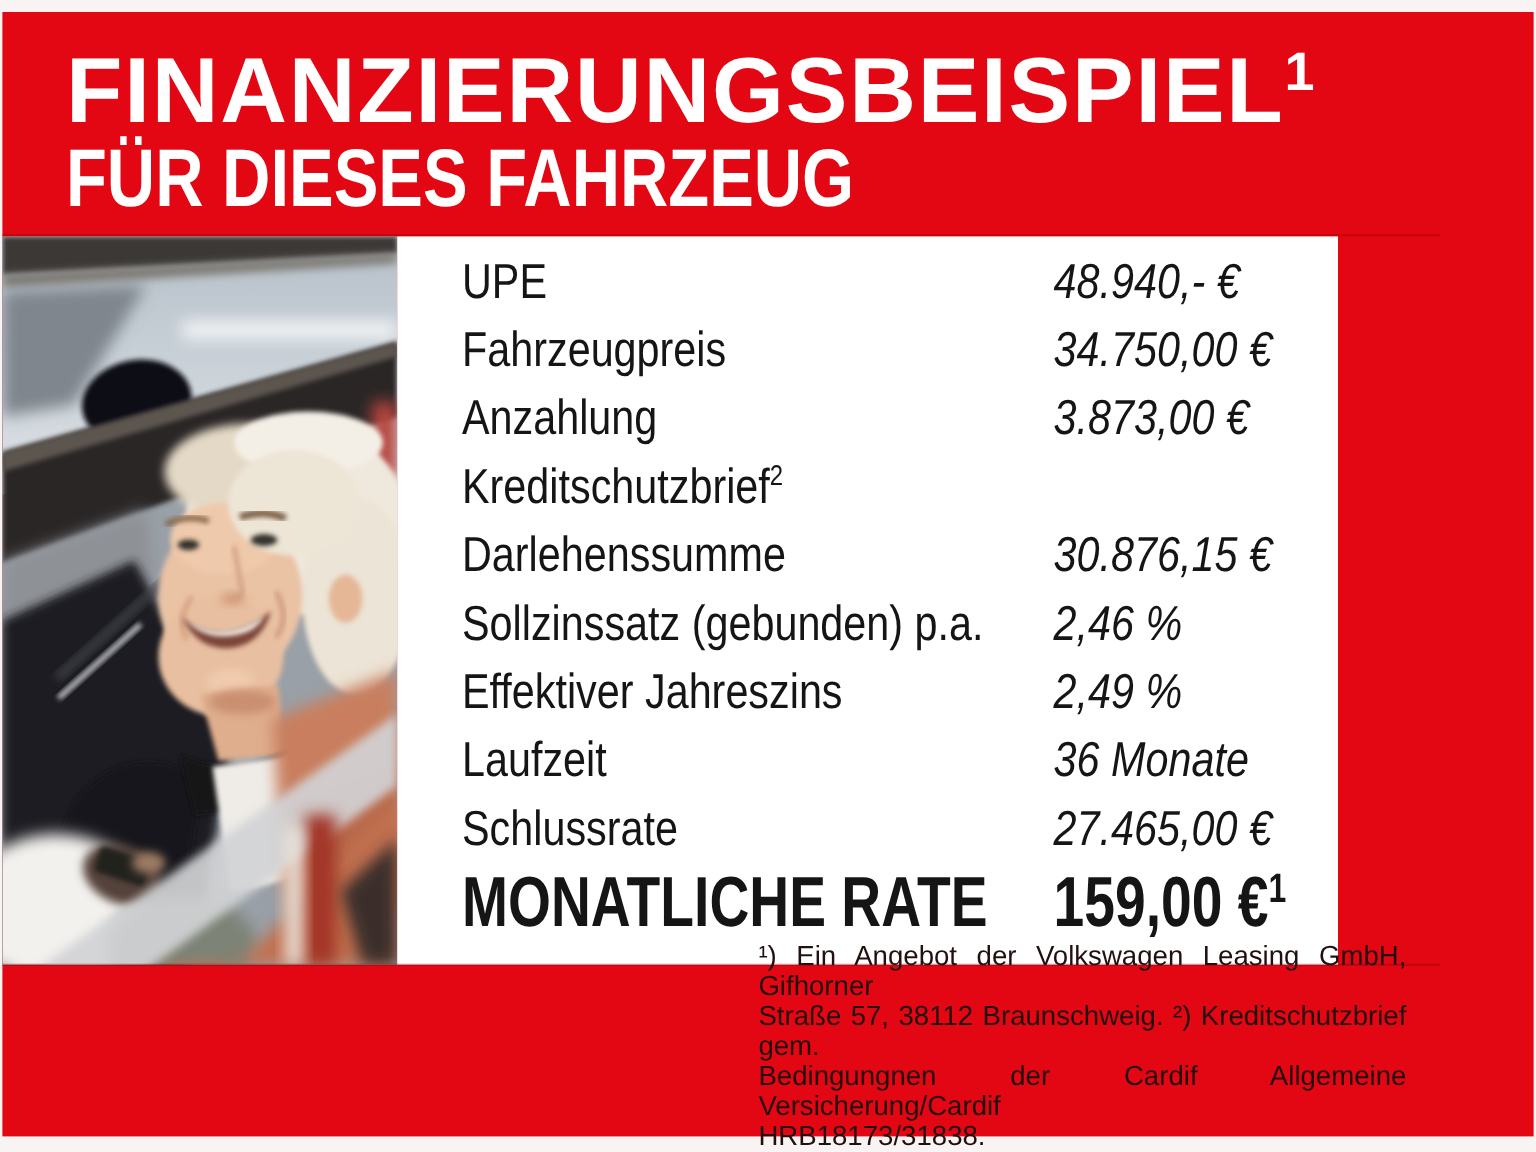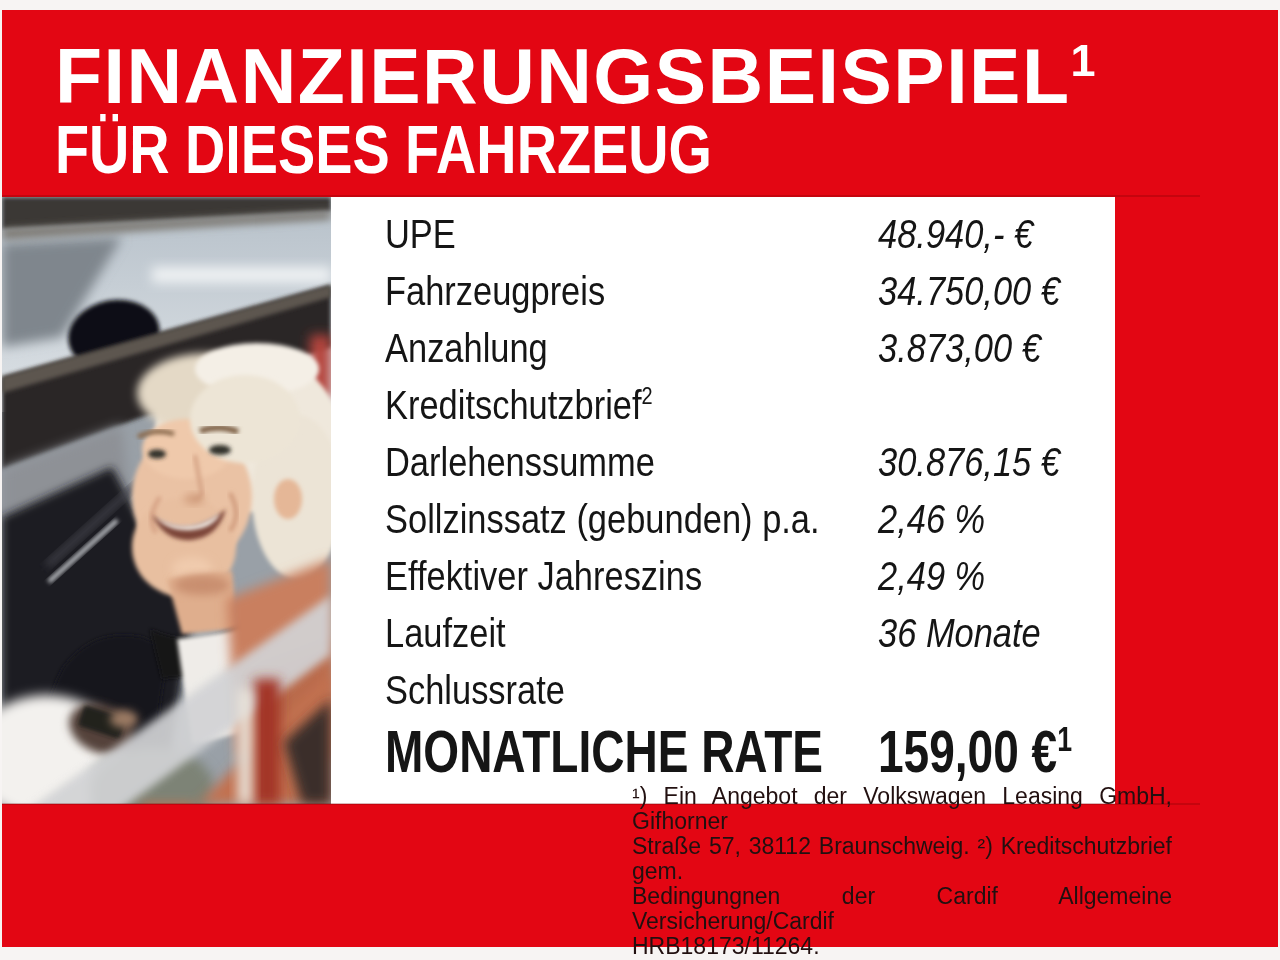--- a/index.html
+++ b/index.html
@@ -212,32 +212,33 @@
       <div class="row">
         <span class="label"><span class="cond"><span>Effektiver Jahreszins</span><span class="rsup"></span></span></span>
         <span class="value"><span class="cond">2,49 %</span></span>
       </div>
       <div class="row">
         <span class="label"><span class="cond"><span>Laufzeit</span><span class="rsup"></span></span></span>
         <span class="value"><span class="cond">36 Monate</span></span>
       </div>
       <div class="row">
         <span class="label"><span class="cond"><span>Schlussrate</span><span class="rsup"></span></span></span>
+        <span class="value"><span class="cond">27.465,00 €</span></span>
       </div>
 
       <div class="total-row">
         <span class="label"><span class="cond">MONATLICHE RATE</span></span>
         <span class="value"><span class="cond"><span>159,00 €</span><span class="rsup">1</span></span></span>
       </div>
 
     </div>
   </div>
 
   <div class="edge edge-bottom"></div>
 
   <footer class="footnote">
     <div class="fn-line justify">¹) Ein Angebot der Volkswagen Leasing GmbH, Gifhorner</div>
     <div class="fn-line justify">Straße 57, 38112 Braunschweig. ²) Kreditschutzbrief gem.</div>
     <div class="fn-line justify">Bedingungnen der Cardif Allgemeine Versicherung/Cardif</div>
-    <div class="fn-line">HRB18173/11264.</div>
+    <div class="fn-line">HRB18173/31838.</div>
   </footer>
 
 </div>
 
 </body></html>

